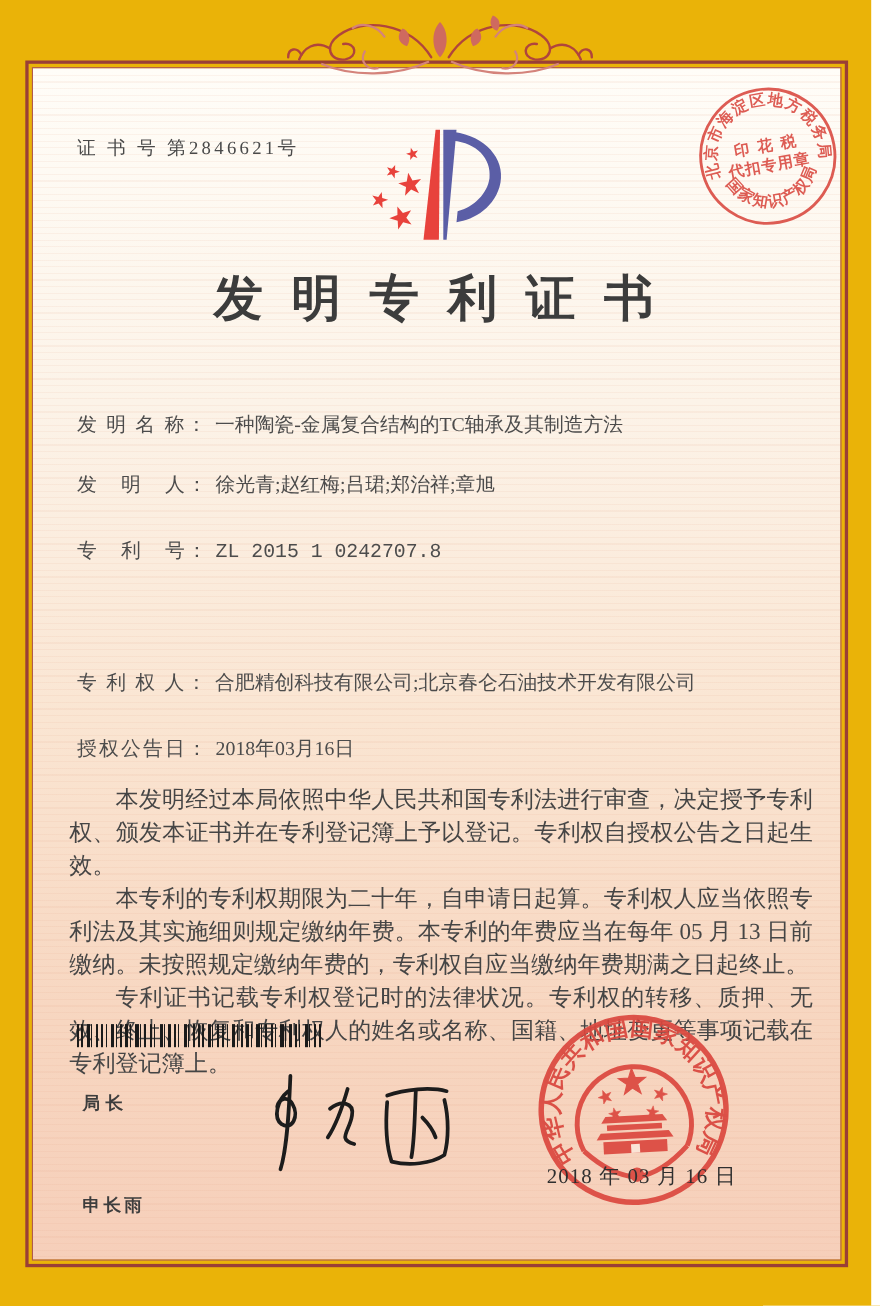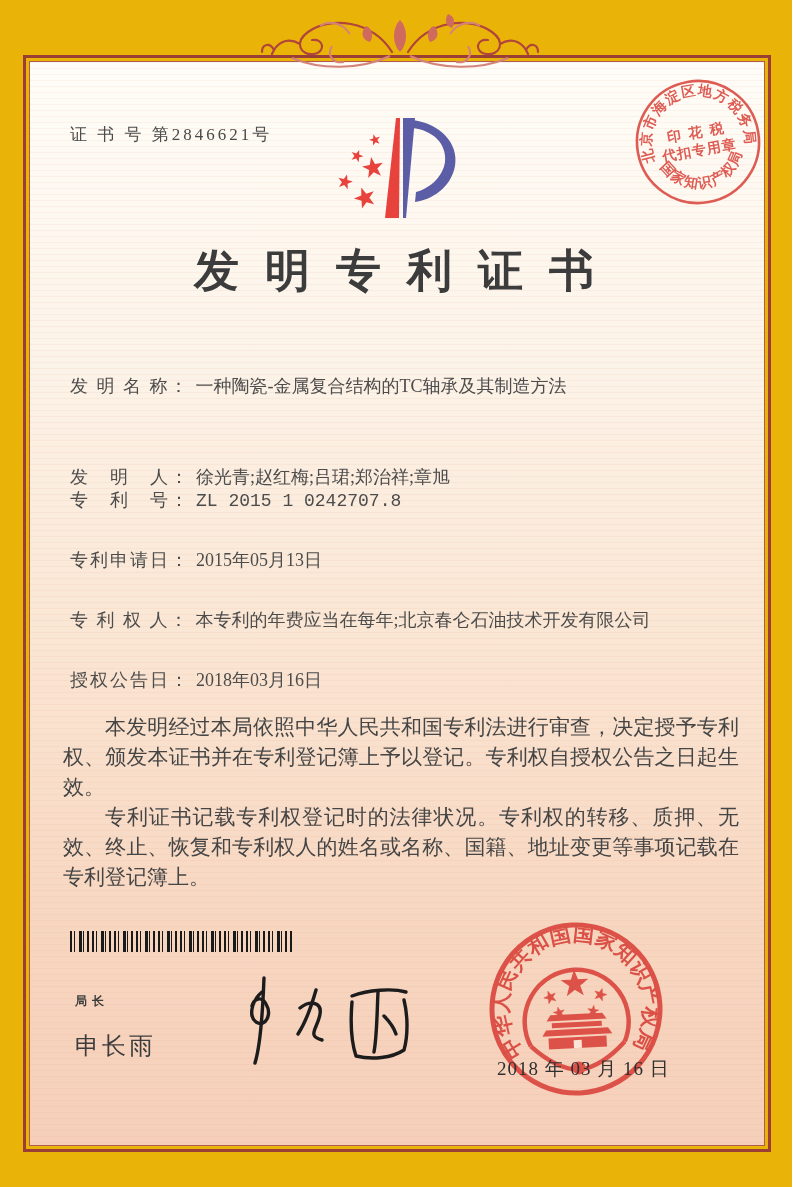--- a/index.html
+++ b/index.html
@@ -24,43 +24,43 @@
   }
   .title{
     position:absolute; left:0; right:4px; top:241px; text-align:center;
     font-size:45px; font-weight:600; letter-spacing:26px; padding-left:26px;
     color:#3c3c3c;
   }
   .field{
     position:absolute; left:70px; right:40px; font-size:18px; color:#4c4c4c;
     white-space:nowrap;
   }
-  .f0{top:374px;} .f1{top:428px;margin-top:37px;} .f2{top:488px;font-family:Liberation Mono, monospace;} .f3{top:548px;} .f4{top:608px;} .f5{top:668px;}
+  .f0{top:374px;} .f1{top:428px;} .f2{top:488px;font-family:Liberation Mono, monospace;} .f3{top:548px;} .f4{top:608px;} .f5{top:668px;}
   .flabel{margin-right:6px; letter-spacing:2px;}
   .paras{
     position:absolute; left:63px; width:676px; top:712px;
     font-size:21px; line-height:30px; color:#454545; text-align:justify;
   }
   .paras p{margin:0; text-indent:2em;}
   .barcode{
     position:absolute; left:70px; top:931px; width:222px; height:21px;
     background-image:repeating-linear-gradient(90deg,
       #1a1a1a 0 2px, transparent 2px 4px,
       #1a1a1a 4px 5px, transparent 5px 9px,
       #1a1a1a 9px 12px, transparent 12px 13px,
       #1a1a1a 13px 14px, transparent 14px 17px,
       #1a1a1a 17px 19px, transparent 19px 22px);
   }
   .director-title{
-    position:absolute; left:75px; top:993px; font-size:12px; letter-spacing:5px;
+    position:absolute; left:75px; top:993px; font-size:16px; letter-spacing:5px;
     color:#3d3d3d; font-family:"Liberation Sans","DejaVu Sans",sans-serif; font-weight:600;
   }
   .director-name{
-    position:absolute; left:75px; top:1030px; font-size:24px; letter-spacing:3px;
-    color:#3d3d3d; font-family:"Liberation Sans","DejaVu Sans",sans-serif; font-weight:400;
+    position:absolute; left:75px; top:1086px; font-size:16px; letter-spacing:3px;
+    color:#3d3d3d; font-family:"Liberation Sans","DejaVu Sans",sans-serif; font-weight:700;
   }
   .signature{position:absolute; left:210px; top:968px;}
   .tax-stamp{position:absolute; left:631px; top:75px; opacity:0.88;}
   .office-seal{position:absolute; left:467px; top:902px; opacity:0.93;}
   .issue-date{
     position:absolute; left:497px; top:1056px; font-size:19px; letter-spacing:1px;
     color:#2f2f2f;
   }
   .ornament{position:absolute; left:0; top:0;}
   .logo{position:absolute; left:333px; top:100px;}
@@ -140,32 +140,30 @@
 
   <div class="field f0">
     <span class="flabel">发 明 名 称：</span><span class="fvalue">一种陶瓷-金属复合结构的TC轴承及其制造方法</span>
   </div>
   <div class="field f1">
     <span class="flabel">发　明　人：</span><span class="fvalue">徐光青;赵红梅;吕珺;郑治祥;章旭</span>
   </div>
   <div class="field f2">
     <span class="flabel">专　利　号：</span><span class="fvalue">ZL 2015 1 0242707.8</span>
   </div>
-  <div class="field f3">
-    <span class="flabel">专利申请日：</span><span class="fvalue">2015年05月13日</span>
-  </div>
   <div class="field f4">
-    <span class="flabel">专 利 权 人：</span><span class="fvalue">本专利的年费应当在每年;北京春仑石油技术开发有限公司</span>
+    <span class="flabel">专 利 权 人：</span><span class="fvalue">合肥精创科技有限公司;北京春仑石油技术开发有限公司</span>
   </div>
   <div class="field f5">
     <span class="flabel">授权公告日：</span><span class="fvalue">2018年03月16日</span>
   </div>
 
   <div class="paras">
     <p>本发明经过本局依照中华人民共和国专利法进行审查，决定授予专利权、颁发本证书并在专利登记簿上予以登记。专利权自授权公告之日起生效。</p>
+    <p>本专利的专利权期限为二十年，自申请日起算。专利权人应当依照专利法及其实施细则规定缴纳年费。本专利的年费应当在每年 05 月 13 日前缴纳。未按照规定缴纳年费的，专利权自应当缴纳年费期满之日起终止。</p>
     <p>专利证书记载专利权登记时的法律状况。专利权的转移、质押、无效、终止、恢复和专利权人的姓名或名称、国籍、地址变更等事项记载在专利登记簿上。</p>
   </div>
 
   <div class="barcode"></div>
 
   <div class="director-title">局长</div>
   <div class="director-name">申长雨</div>
 
   <svg class="signature" width="240" height="110" viewBox="0 0 240 110">
     <g fill="none" stroke="#1c1c1c" stroke-width="3.4" stroke-linecap="round" stroke-linejoin="round">

